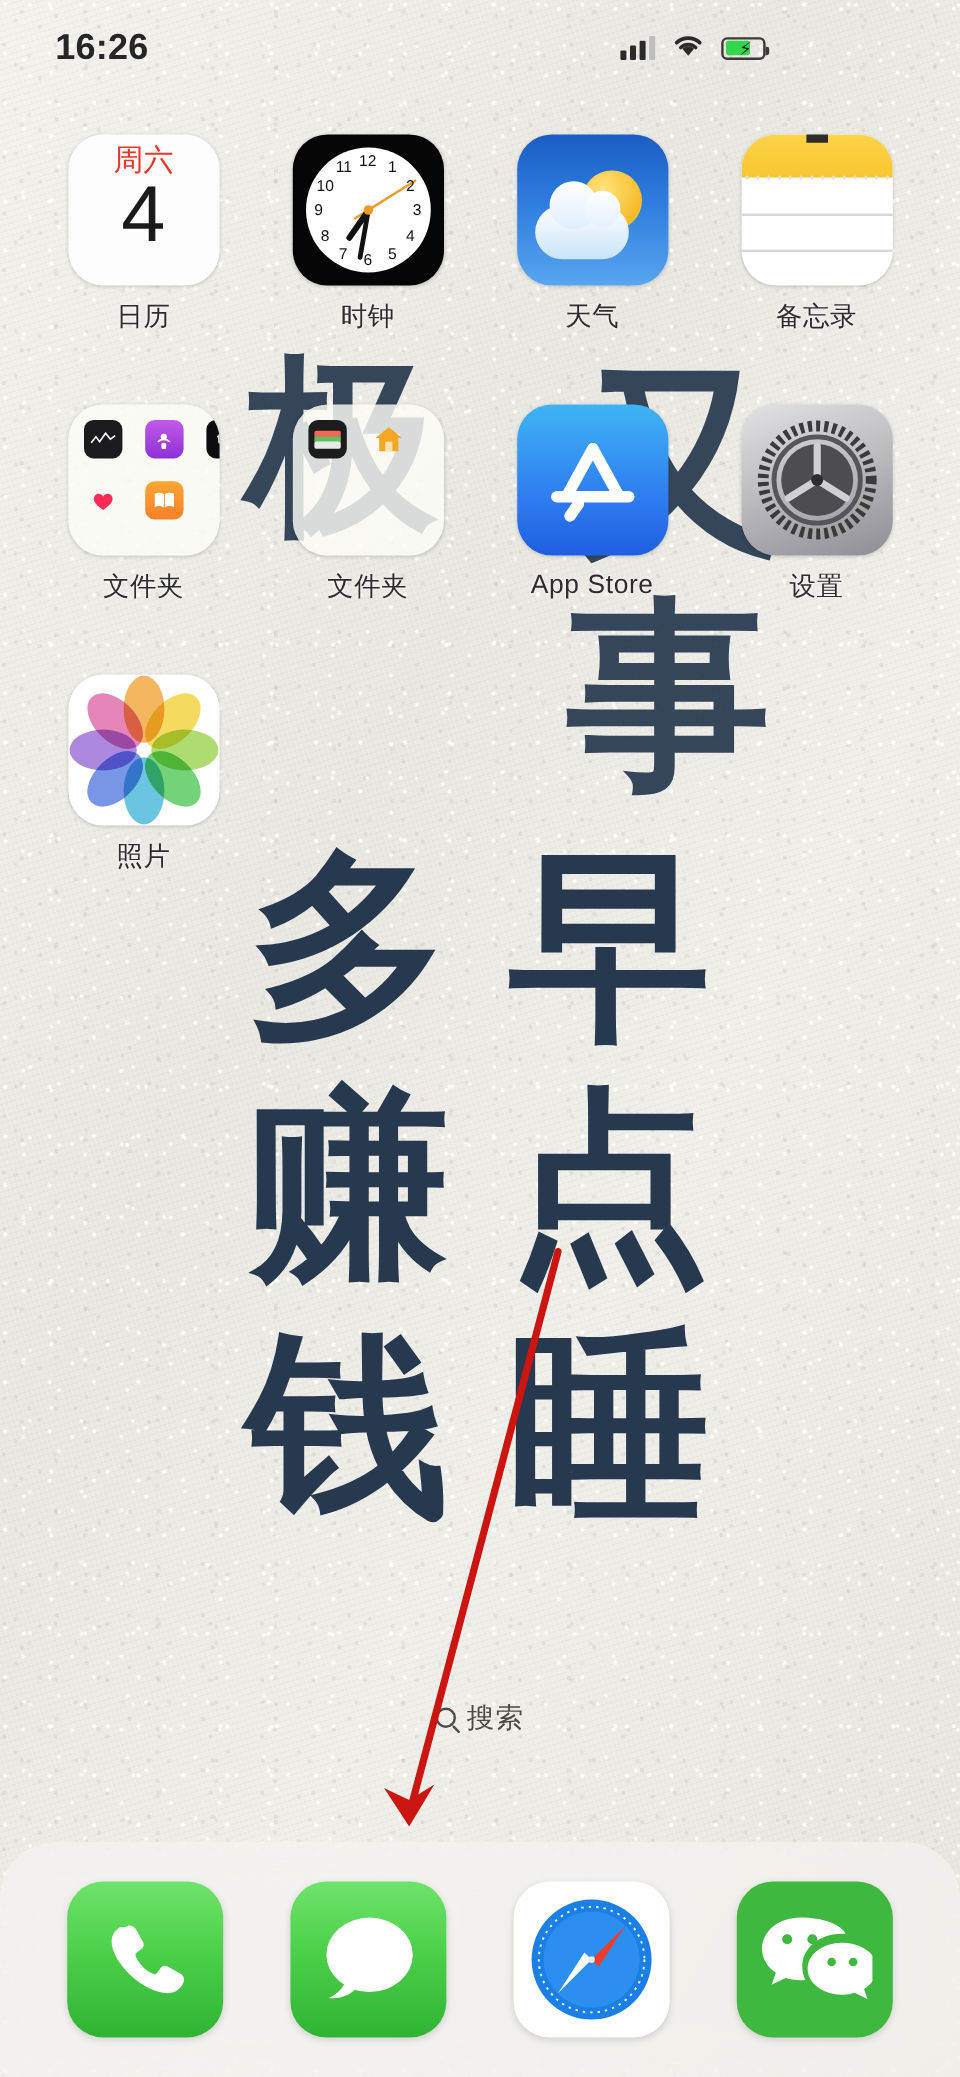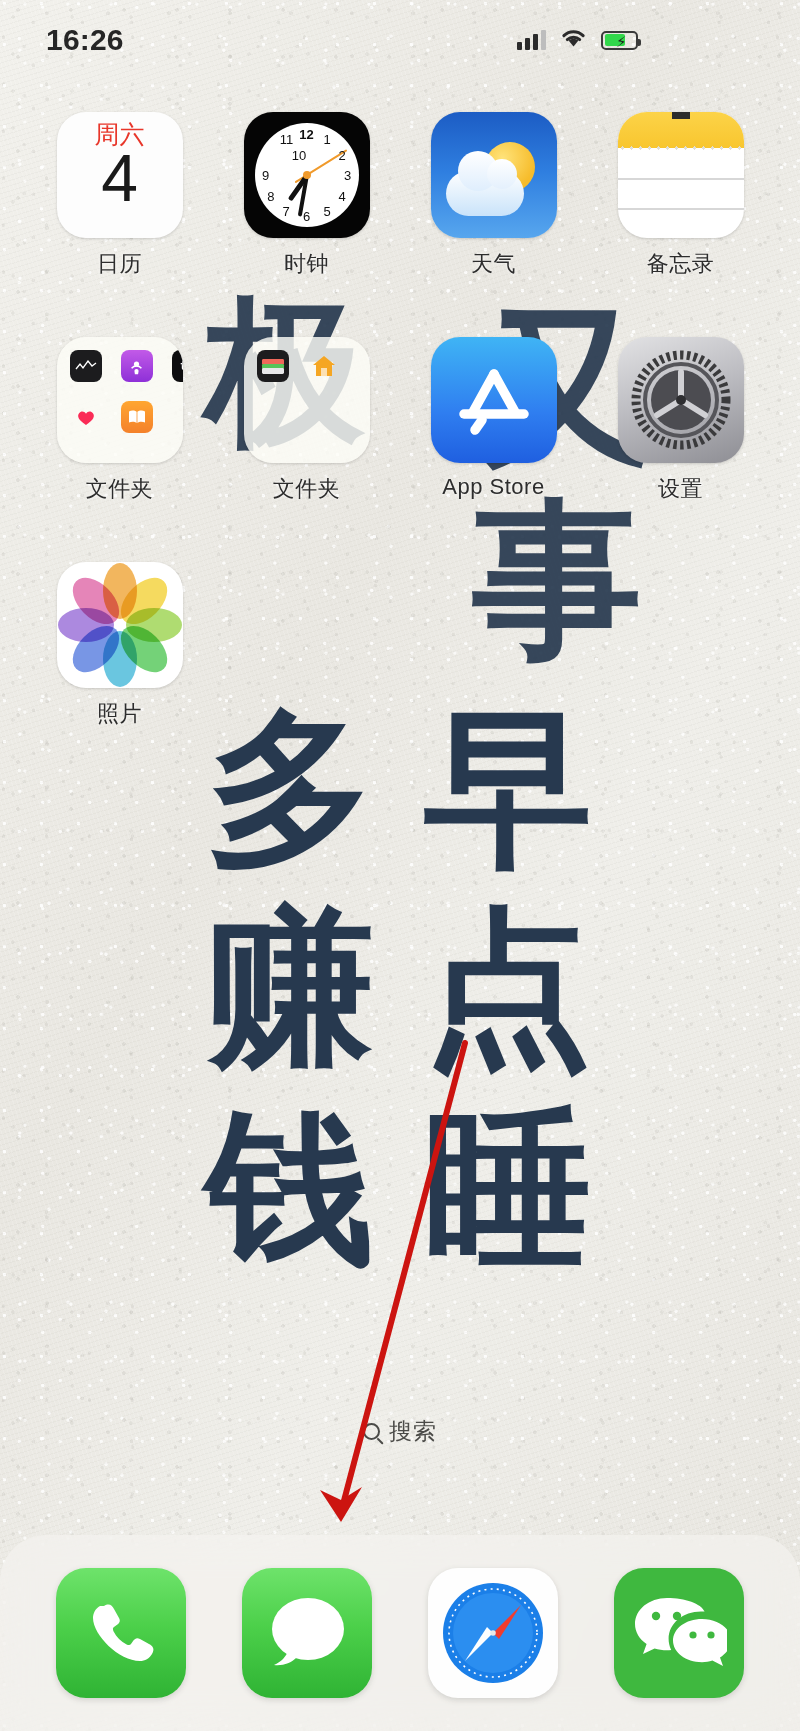--- a/index.html
+++ b/index.html
@@ -249,31 +249,31 @@
 
 
   <div class="app">
     <div class="tile clockicon">
       <div class="clock-face" id="clockface">
         <div class="hand h-sec"></div>
           <div class="hand h-sec-t"></div>
         <div class="hand h-min"></div>
           <div class="hand h-hour"></div>
         <div class="pin"></div>
-      <span class="num" style="left: 52px; top: 11px; font-weight: bold;">12</span>
+      <span class="num" style="left: 52px; top: 11px;">12</span>
           <span class="num" style="left: 72.5px; top: 16.493px;">1</span>
           <span class="num" style="left: 87.507px; top: 31.5px;">2</span>
           <span class="num" style="left: 93px; top: 52px;">3</span>
           <span class="num" style="left: 87.507px; top: 72.5px;">4</span>
           <span class="num" style="left: 72.5px; top: 87.507px;">5</span>
           <span class="num" style="left: 52px; top: 93px;">6</span>
           <span class="num" style="left: 31.5px; top: 87.507px;">7</span>
           <span class="num" style="left: 16.493px; top: 72.5px;">8</span>
           <span class="num" style="left: 11px; top: 52px;">9</span>
-          <span class="num" style="left: 16.493px; top: 31.5px; margin-left: 28px;">10</span>
+          <span class="num" style="left: 16.493px; top: 31.5px;">10</span>
           <span class="num" style="left: 32px; top: 16.493px;">11</span>
         </div>
     </div>
     <div class="label">时钟</div>
   </div>
 
   <div class="app">
     <div class="tile weather">
       <div class="w-sun"></div>
         <div class="w-cloud"></div>

